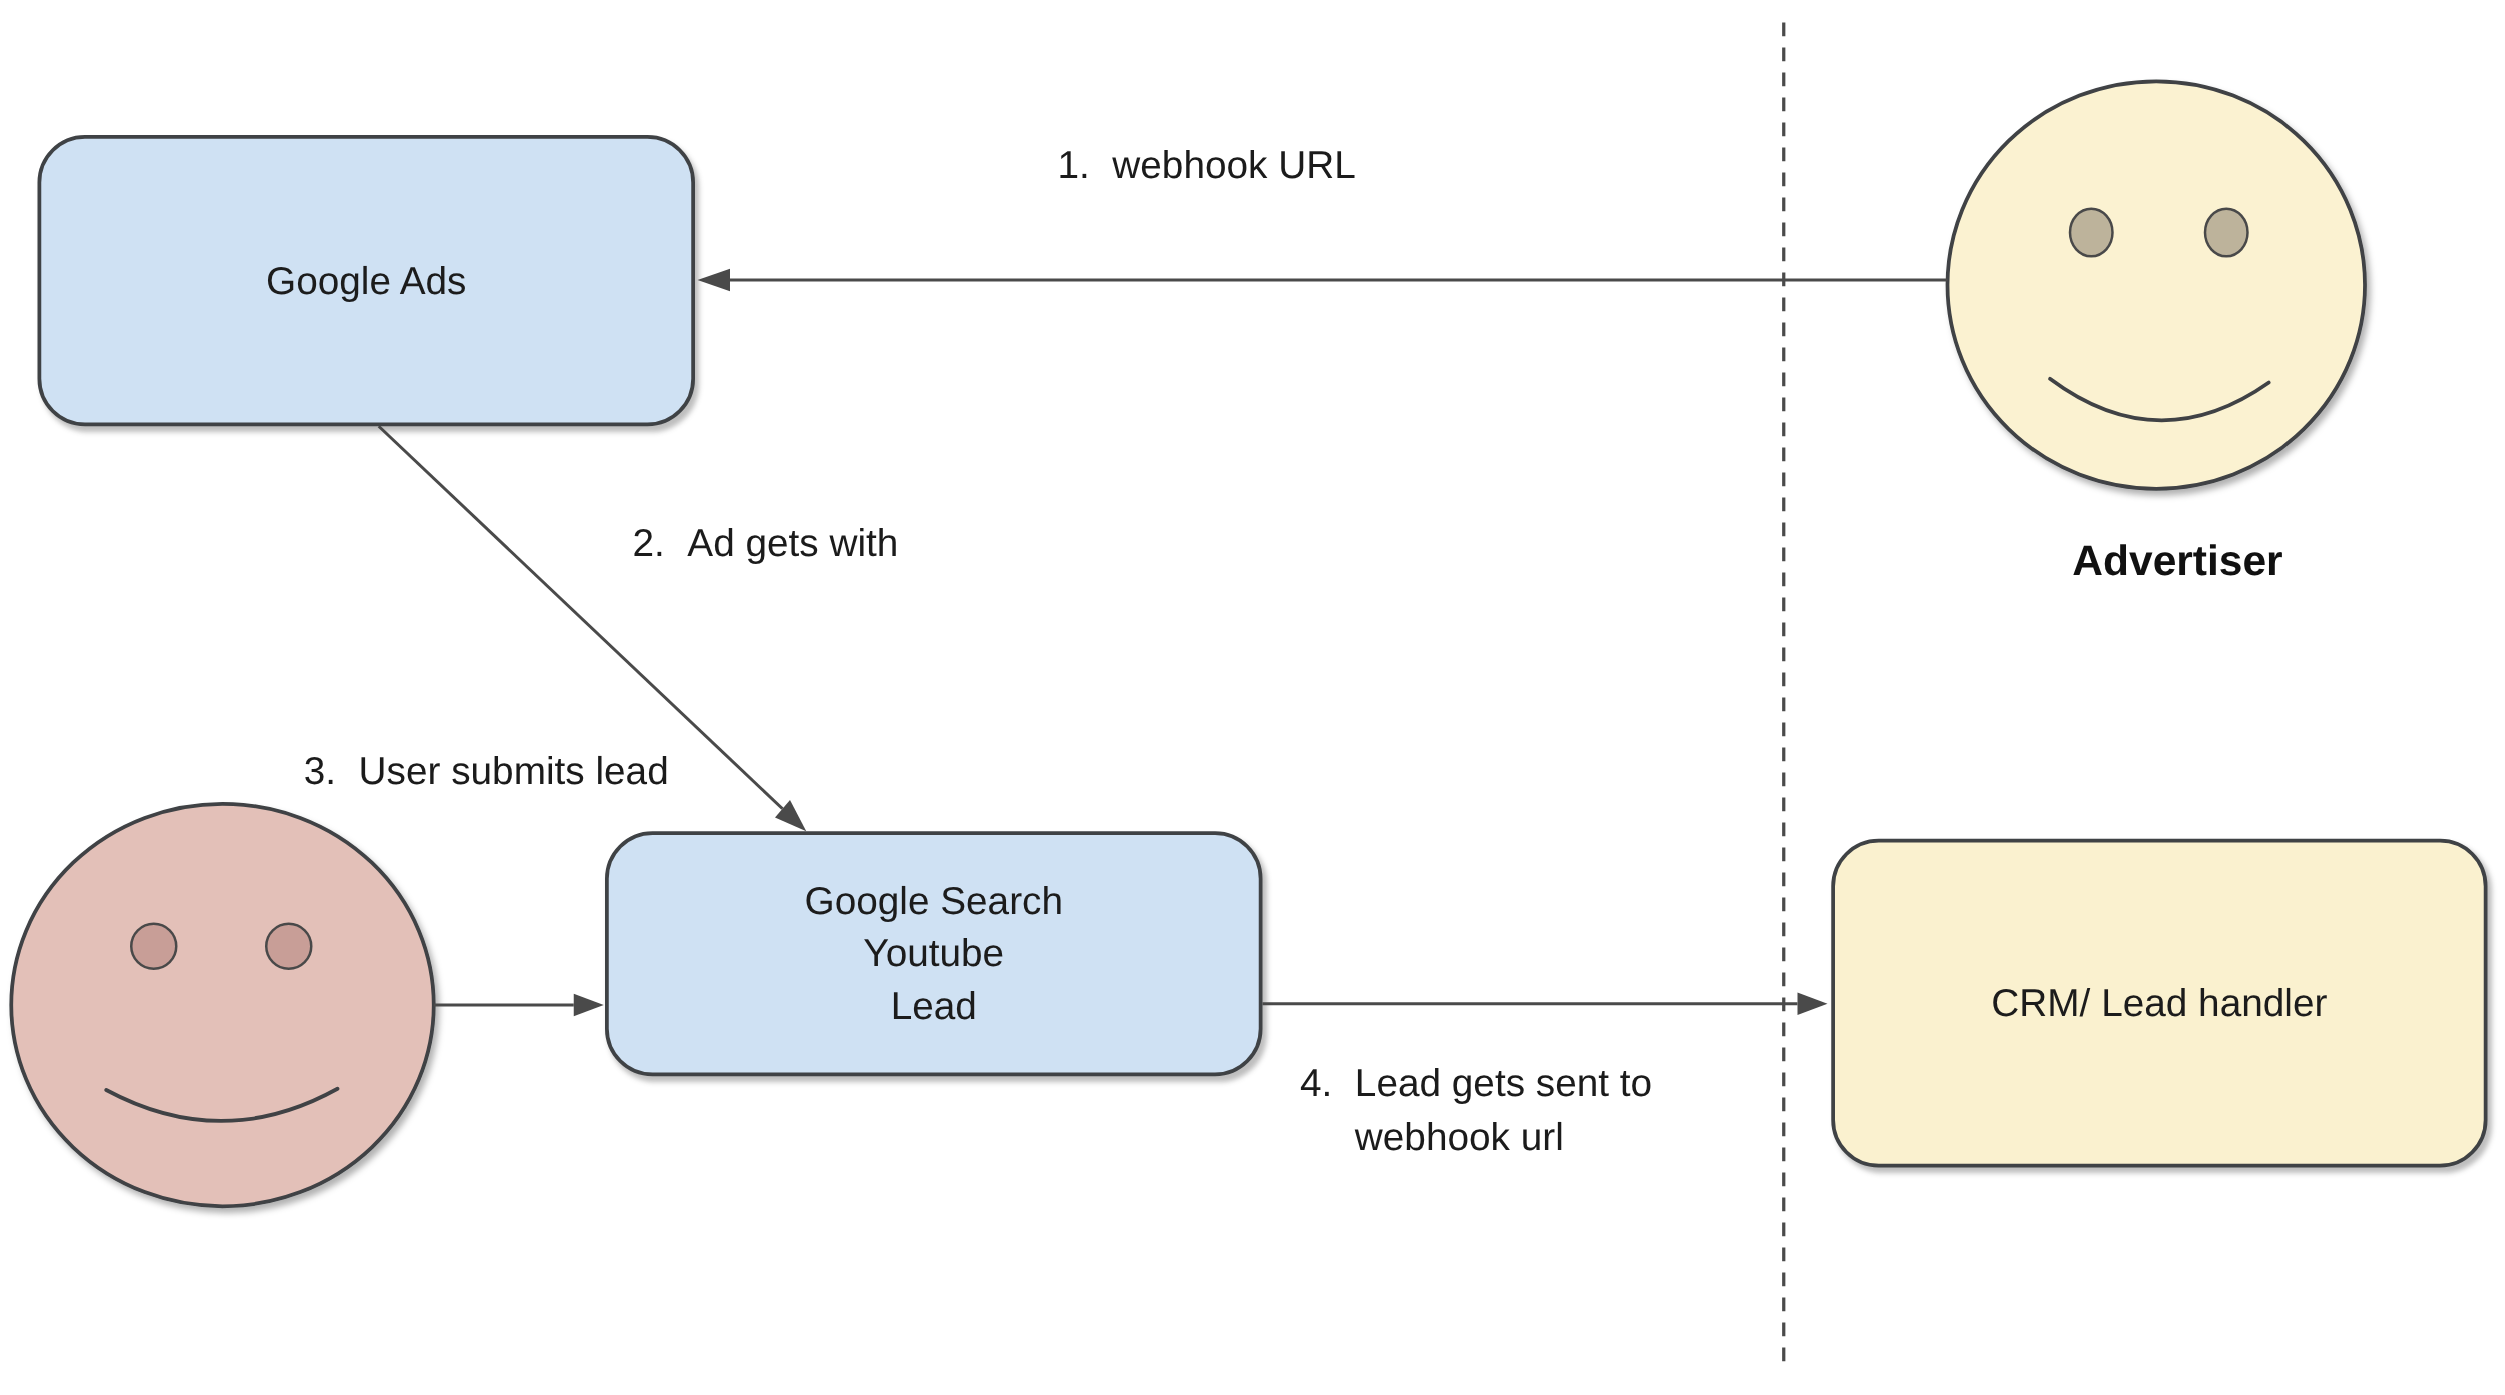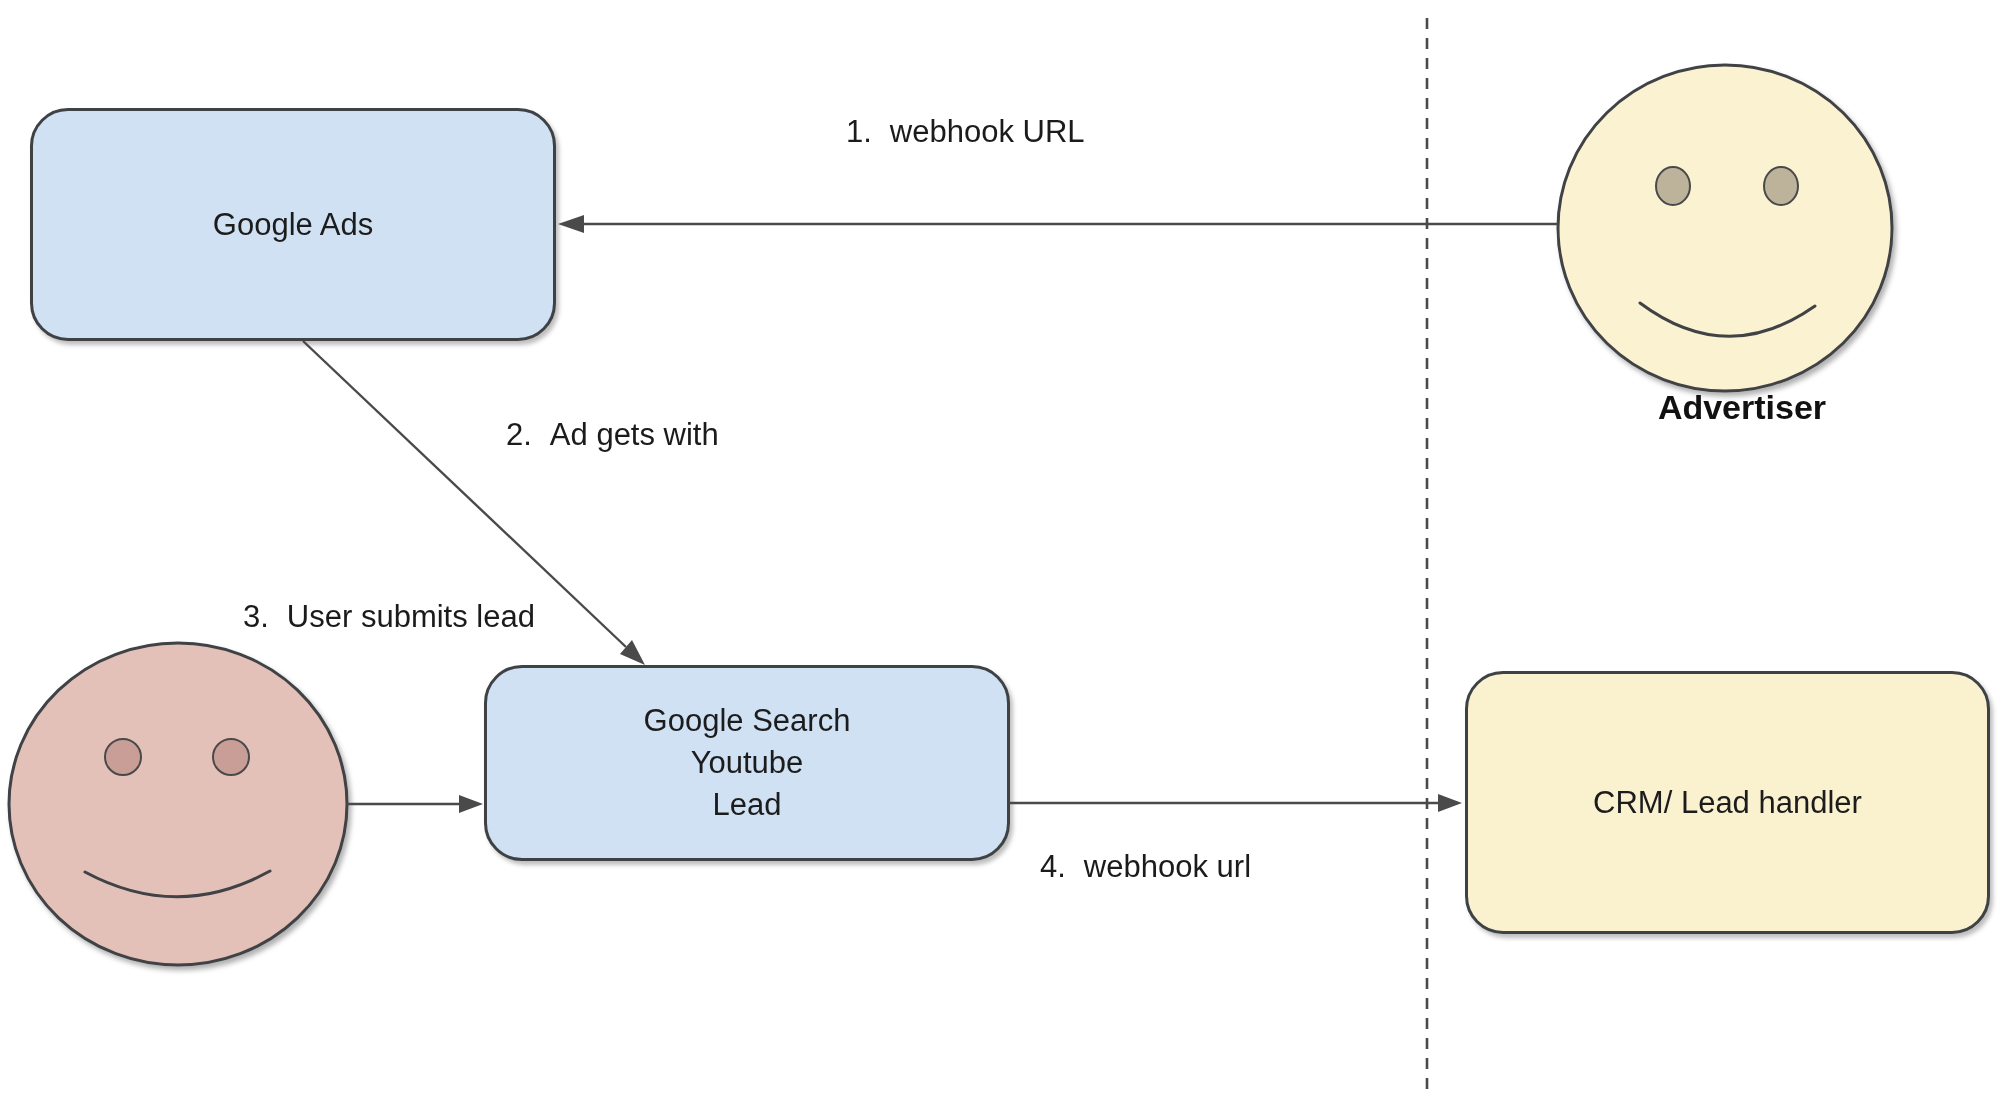--- a/index.html
+++ b/index.html
@@ -38,21 +38,21 @@
   .step-num{margin-right:18px;}
   #step-1{left:846px;top:110px;}
   #step-2{left:506px;top:413px;}
   #step-3{left:243px;top:595px;}
   #step-4{left:1040px;top:845px;}
   .actor-label{
     position:absolute;
     width:340px;text-align:center;
     font-size:34px;font-weight:bold;color:#111;
   }
-  #label-advertiser{left:1572px;top:388px;}
+  #label-advertiser{left:1572px;top:430px;}
   #label-user{left:8px;top:994px;}
 </style>
 </head>
 <body>
 
 <div id="canvas">
 
   <svg id="shapes" viewBox="0 0 2004 1116" xmlns="http://www.w3.org/2000/svg">
     <defs>
       <filter id="ds" x="-20%" y="-20%" width="140%" height="140%">
@@ -128,20 +128,21 @@
   <div id="step-3" class="step">
     <span class="step-num">3.</span>
     <span>
       <div>User submits lead</div>
     </span>
   </div>
 
   <div id="step-4" class="step">
     <span class="step-num">4.</span>
     <span>
+      <div>Lead gets sent to</div>
       <div>webhook url</div>
     </span>
   </div>
 
   <div id="label-advertiser" class="actor-label">Advertiser</div>
 
 
 </div>
 
 </body></html>

